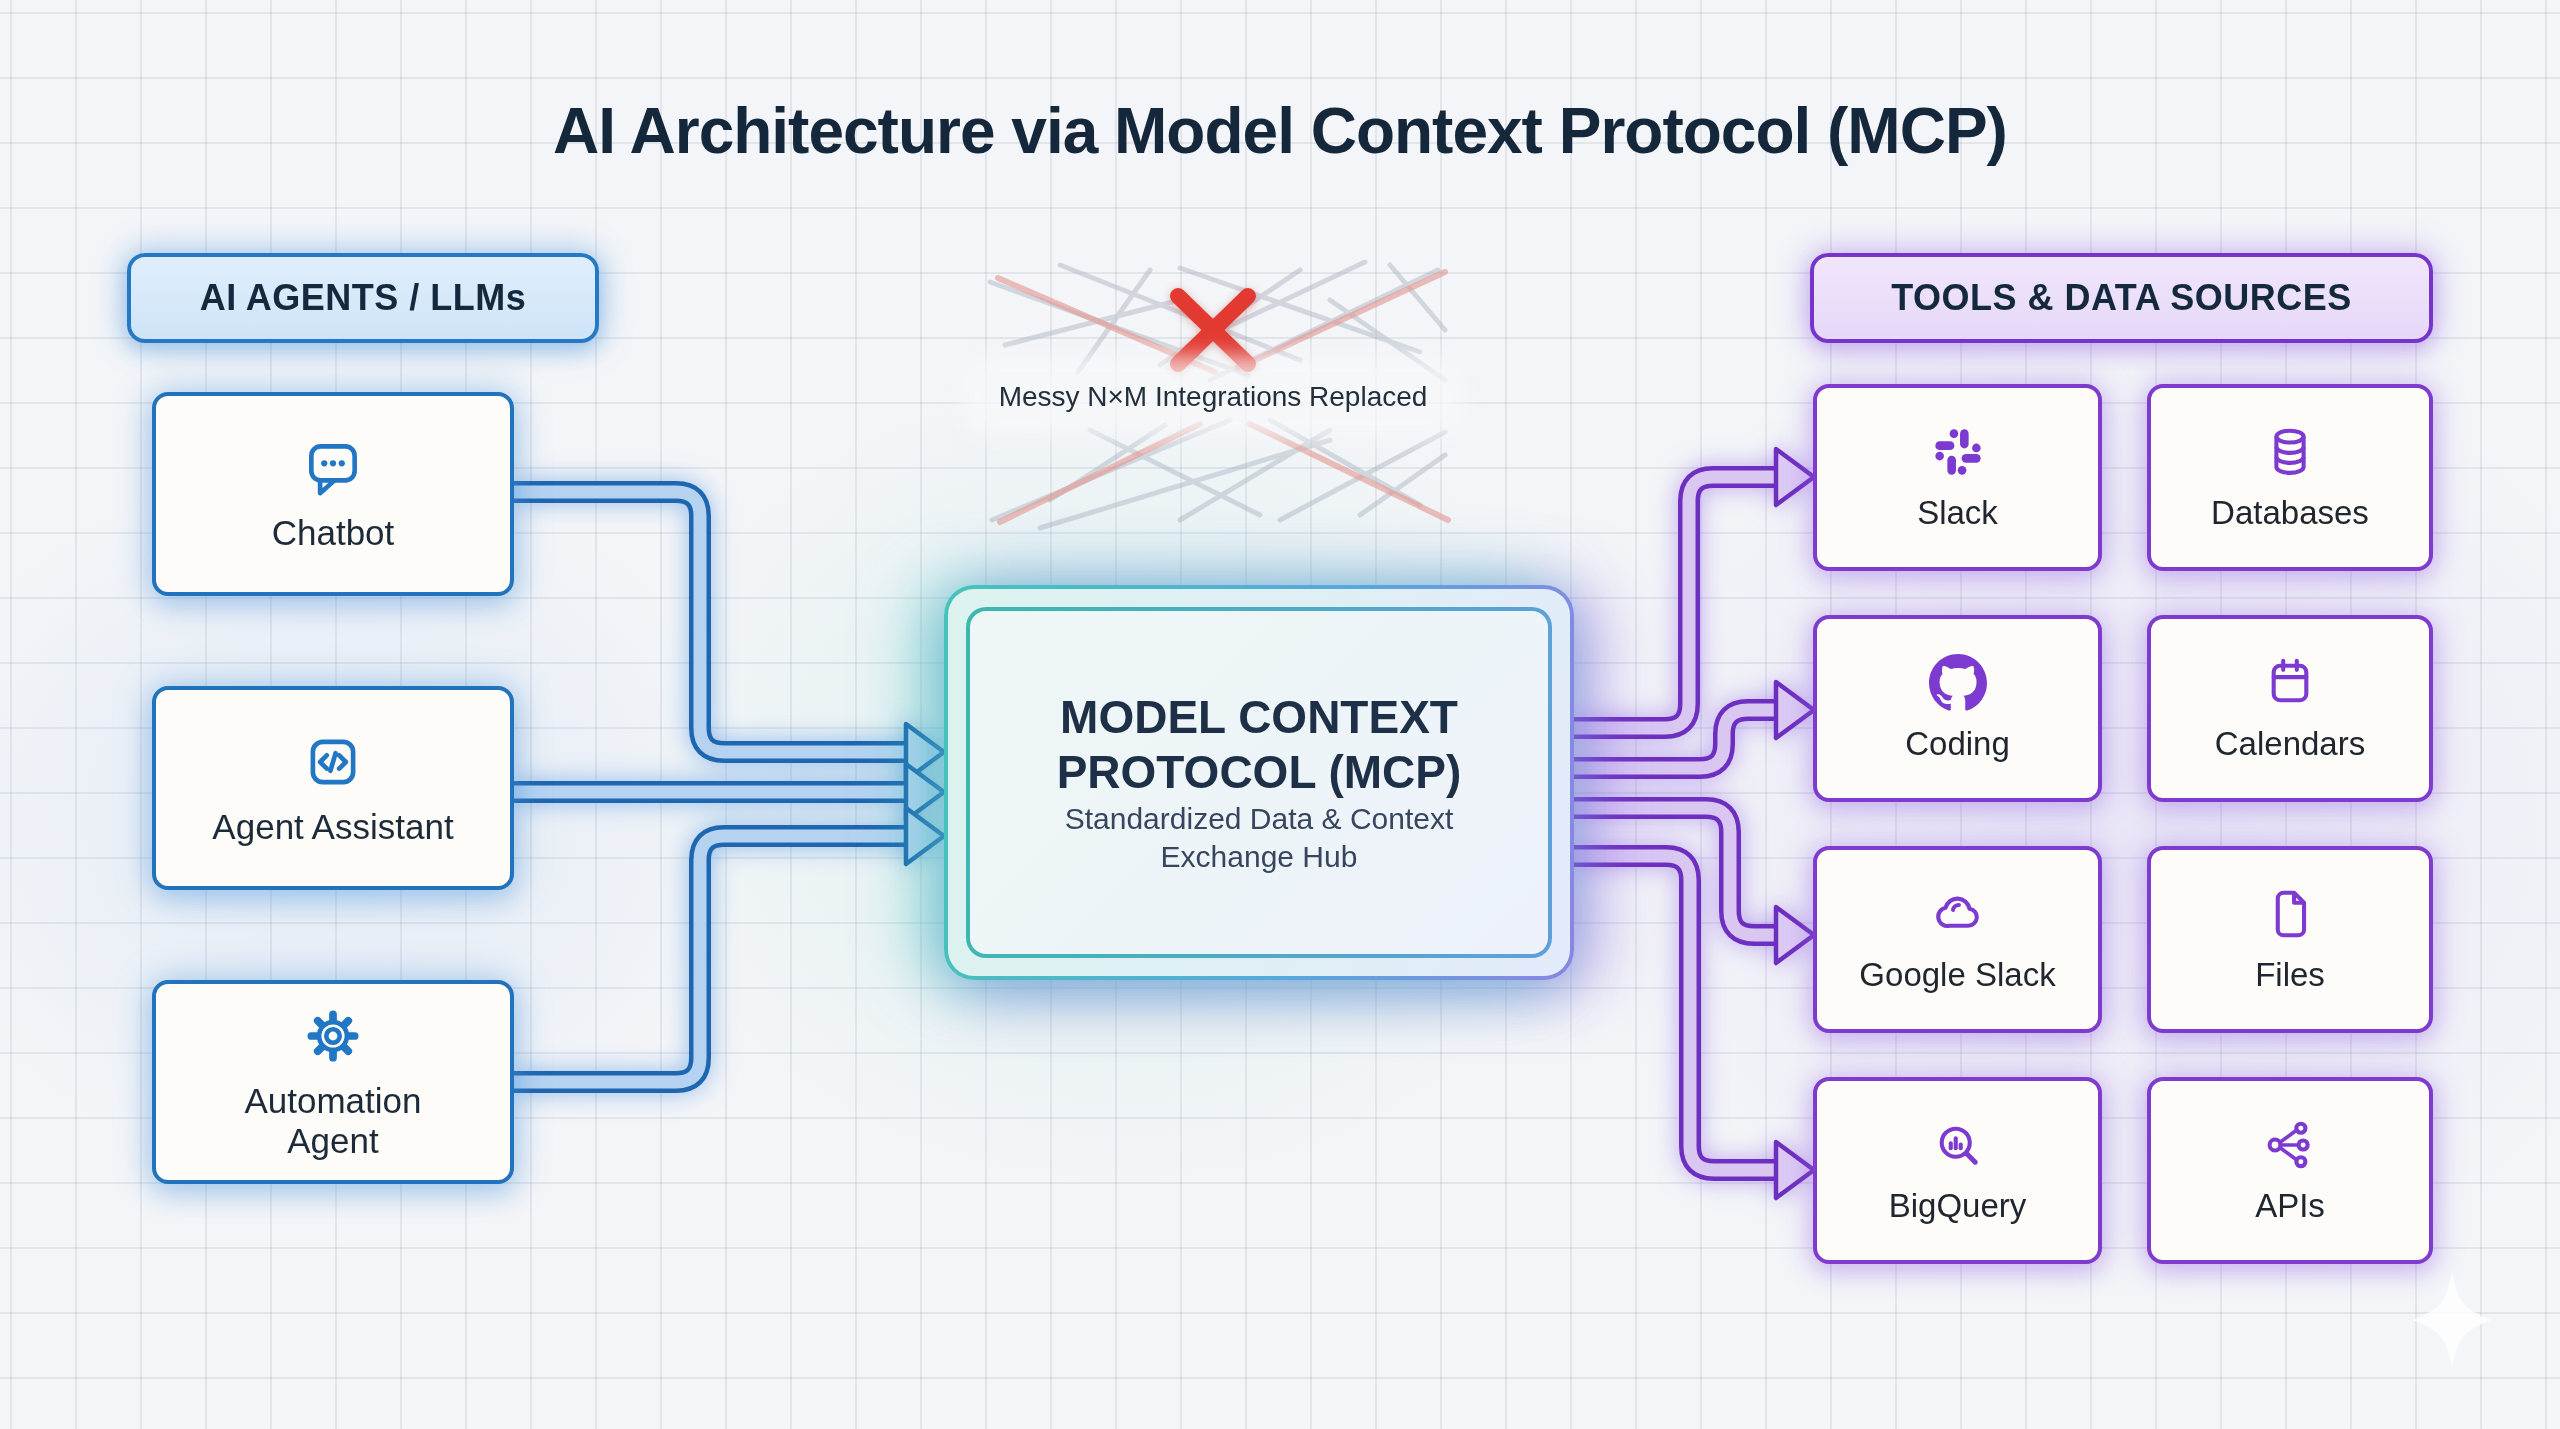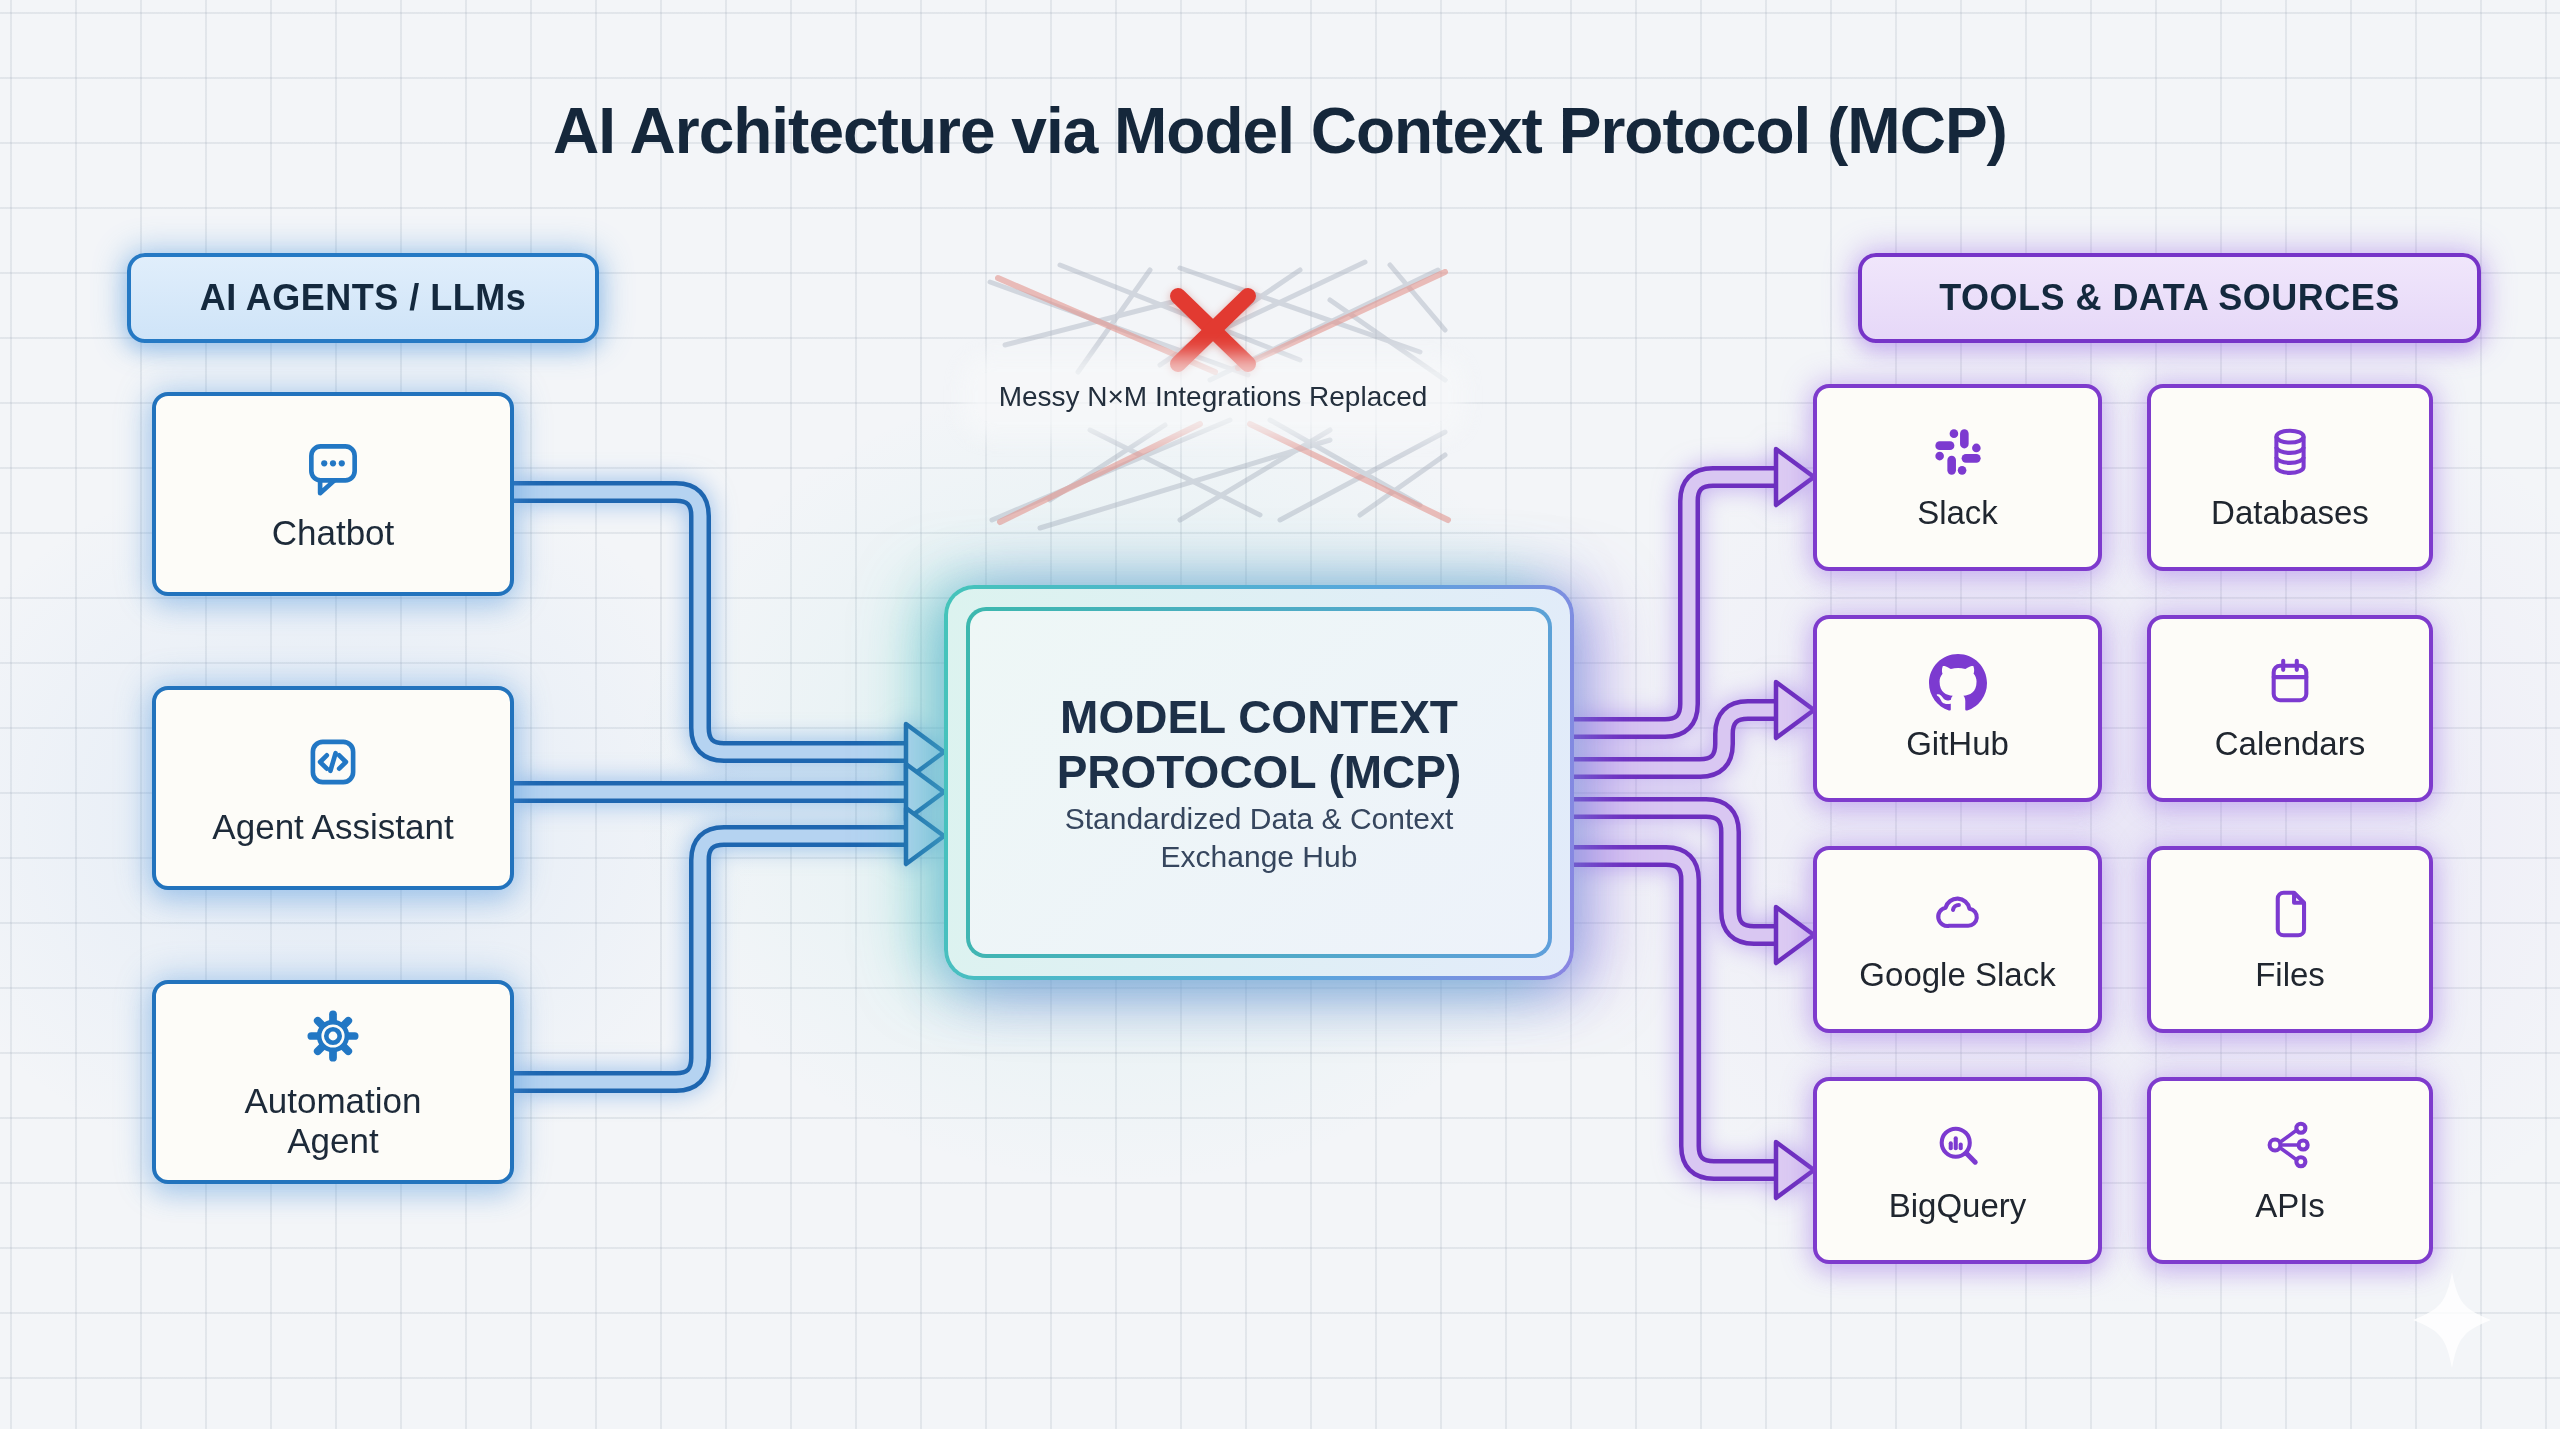--- a/index.html
+++ b/index.html
@@ -30,21 +30,20 @@
     left:127px;top:253px;width:472px;height:90px;
     background:linear-gradient(180deg,#e0eefb,#cfe4f8);
     border:4px solid #2579c4;
     box-shadow:0 0 30px 4px rgba(70,145,220,.42),0 8px 18px rgba(70,145,220,.25);
   }
   .hdr-tools{
     left:1810px;top:253px;width:623px;height:90px;
     background:linear-gradient(180deg,#f0e6fb,#e6d8f8);
     border:4px solid #7634c8;
     box-shadow:0 0 30px 4px rgba(150,100,230,.4),0 8px 18px rgba(150,100,230,.25);
-    margin-left:48px;
   }
   .node{
     position:absolute;display:flex;flex-direction:column;align-items:center;justify-content:center;
     gap:12px;border-radius:16px;background:#fdfcf8;box-sizing:border-box;text-align:center;
   }
   .node .lbl{font-size:35px;font-weight:500;color:#1d2a39;line-height:1.15;}
   .agent-node{
     left:152px;width:362px;height:204px;border:4px solid #2273bd;
     box-shadow:0 0 32px 4px rgba(80,150,220,.38),0 12px 24px rgba(80,150,220,.22);
   }
@@ -264,21 +263,21 @@
     </svg>
     <div class="lbl">Databases</div>
   </div>
 
   <div class="node tool-node" style="left:1813px;top:615px">
     <svg class="icon" width="58" height="58" viewBox="0 0 64 64">
       <g transform="scale(4)">
         <path fill="#7c3ad0" d="M8 0C3.58 0 0 3.58 0 8c0 3.54 2.29 6.53 5.47 7.59.4.07.55-.17.55-.38 0-.19-.01-.82-.01-1.49-2.01.37-2.53-.49-2.69-.94-.09-.23-.48-.94-.82-1.13-.28-.15-.68-.52-.01-.53.63-.01 1.08.58 1.23.82.72 1.21 1.87.87 2.33.66.07-.52.28-.87.51-1.07-1.78-.2-3.64-.89-3.64-3.95 0-.87.31-1.59.82-2.15-.08-.2-.36-1.02.08-2.12 0 0 .67-.21 2.2.82.64-.18 1.32-.27 2-.27s1.36.09 2 .27c1.53-1.04 2.2-.82 2.2-.82.44 1.1.16 1.92.08 2.12.51.56.82 1.27.82 2.15 0 3.07-1.87 3.75-3.65 3.95.29.25.54.73.54 1.48 0 1.07-.01 1.93-.01 2.2 0 .21.15.46.55.38A8.01 8.01 0 0 0 16 8c0-4.42-3.58-8-8-8z"></path>
       </g>
     </svg>
-    <div class="lbl">GitHub</div>
+    <div class="lbl">Coding</div>
   </div>
 
   <div class="node tool-node" style="left:2147px;top:615px;width:286px">
     <svg class="icon" width="58" height="58" viewBox="0 0 64 64" fill="none" stroke="#7c3ad0" stroke-width="4.5" stroke-linecap="round">
       <rect x="14" y="13" width="36" height="38" rx="7"></rect>
       <path d="M14 25.5 H50"></path>
       <path d="M24.5 7.5 V17.5"></path>
         <path d="M39.5 7.5 V17.5"></path>
     </svg>
     <div class="lbl">Calendars</div>

